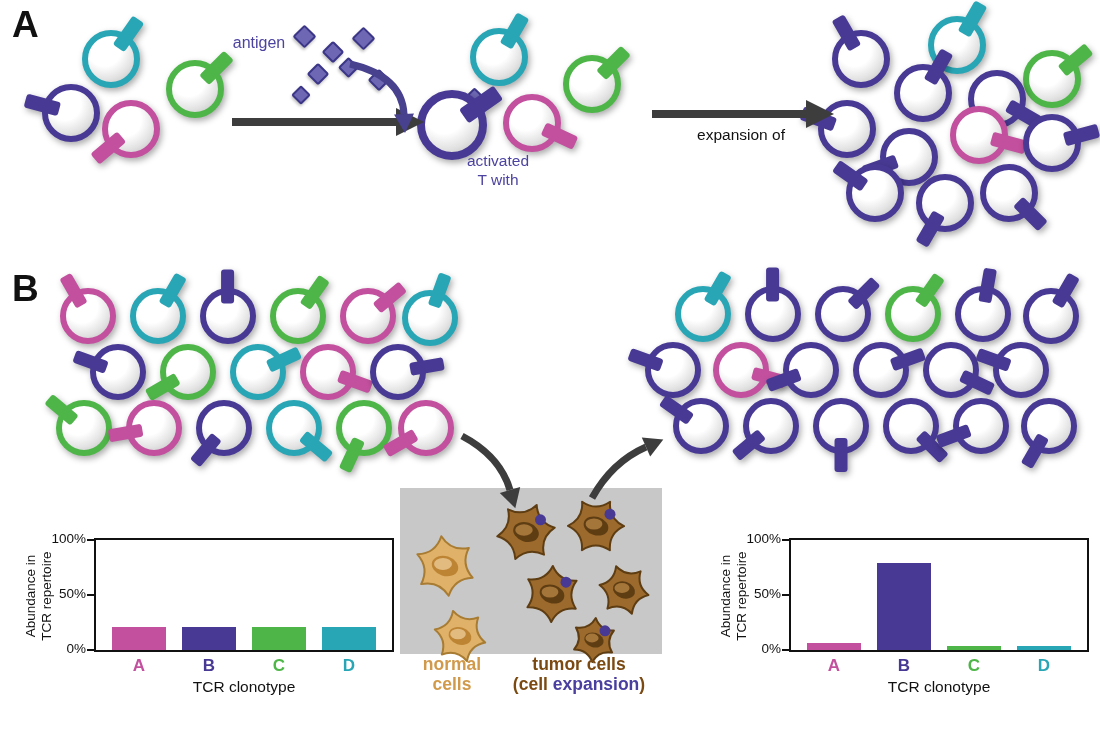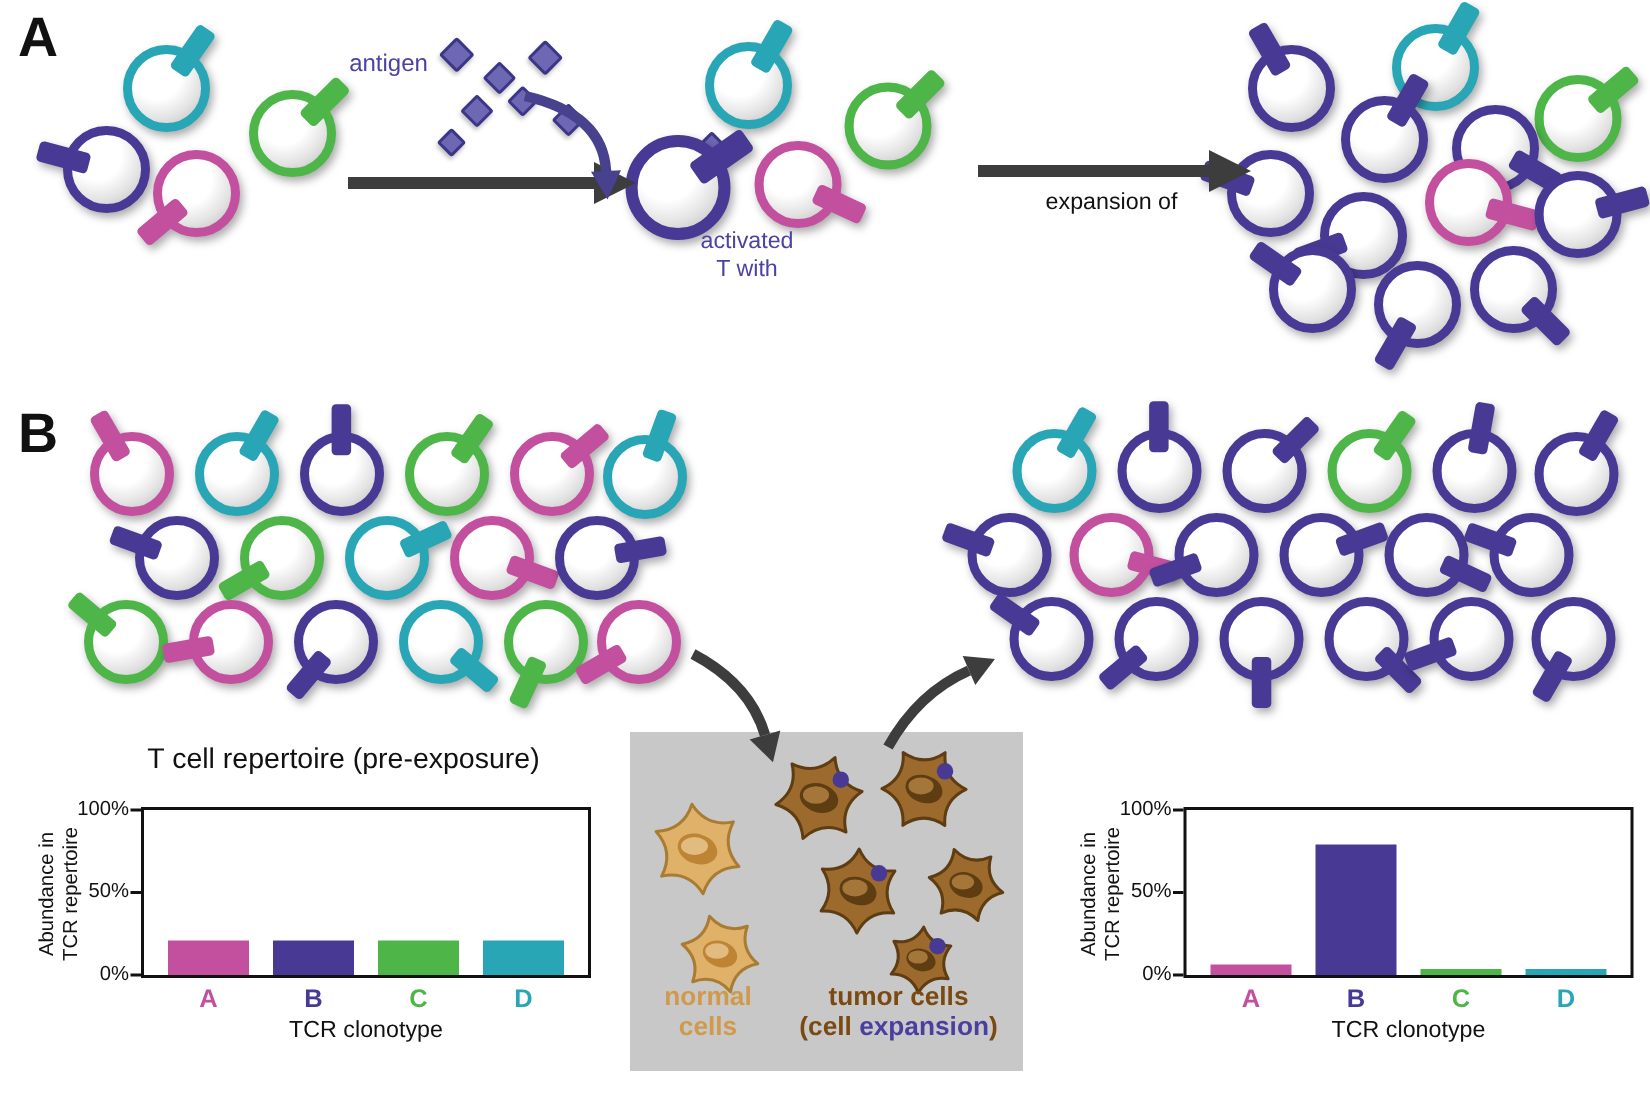--- a/index.html
+++ b/index.html
@@ -19,21 +19,21 @@
   .chart{position:absolute;width:400px;height:170px;z-index:4}
   .ctitle{position:absolute;left:24px;top:-36px;width:350px;text-align:center;font-size:19px}
   .ylab{position:absolute;left:-60px;top:47px;width:140px;height:34px;text-align:center;
     font-size:13.5px;line-height:1.2;transform:rotate(-90deg)}
   .plot{position:absolute;left:64px;top:6px;width:300px;height:114px;border:2px solid #111;background:#fff}
   .bar{position:absolute;bottom:0}
   .tickmark{position:absolute;left:-9px;width:7px;height:2px;background:#111}
   .ticklabel{position:absolute;left:-50px;width:40px;text-align:right;font-size:13.5px}
   .cat{position:absolute;top:124px;width:54px;text-align:center;font-weight:bold;font-size:17px}
   .xlab{position:absolute;left:64px;top:146px;width:300px;text-align:center;font-size:15.5px}
-  .midbox{position:absolute;left:420px;top:488px;width:262px;height:226px;z-index:2}
+  .midbox{position:absolute;left:400px;top:488px;width:262px;height:166px;z-index:2}
   .midbox svg{position:absolute;left:0;top:0}
   .tissue-label{position:absolute;z-index:7;font-weight:bold;font-size:17.5px;line-height:1.15;text-align:center}
   .normal-label{left:4px;top:166px;width:96px}
   .tumor-label{left:100px;top:166px;width:158px}
   .small-lines{line-height:1.22}
 </style>
 </head>
 <body>
 
 <div class="stage">
@@ -303,21 +303,20 @@
         <div class="ring" style="border-color: rgb(72, 58, 148); border-width: 6px;"></div>
         <div class="receptor" style="background: rgb(72, 58, 148); width: 33.6px; height: 13.44px; left: -16.0511px; top: 31.1986px; transform: rotate(160deg);"></div>
       </div>
       <div class="tcell" style="left: 376px; top: 112px; width: 56px; height: 56px;">
         <div class="ring" style="border-color: rgb(72, 58, 148); border-width: 6px;"></div>
         <div class="receptor" style="background: rgb(72, 58, 148); width: 33.6px; height: 13.44px; left: -3.3px; top: 46.3947px; transform: rotate(120deg);"></div>
       </div>
     </div>
 
   <div class="chart" style="left:30px;top:532px">
-    <div class="ctitle">T cell repertoire (pre-exposure)</div>
     <div class="ylab">
       <div>Abundance in</div>
       <div>TCR repertoire</div>
     </div>
     <div class="plot">
         <div class="tickmark" style="top: 109px;"></div>
         <div class="ticklabel" style="top: 101px;">0%</div>
         <div class="tickmark" style="top: 54px;"></div>
         <div class="ticklabel" style="top: 46px;">50%</div>
         <div class="tickmark" style="top: -1px;"></div>

